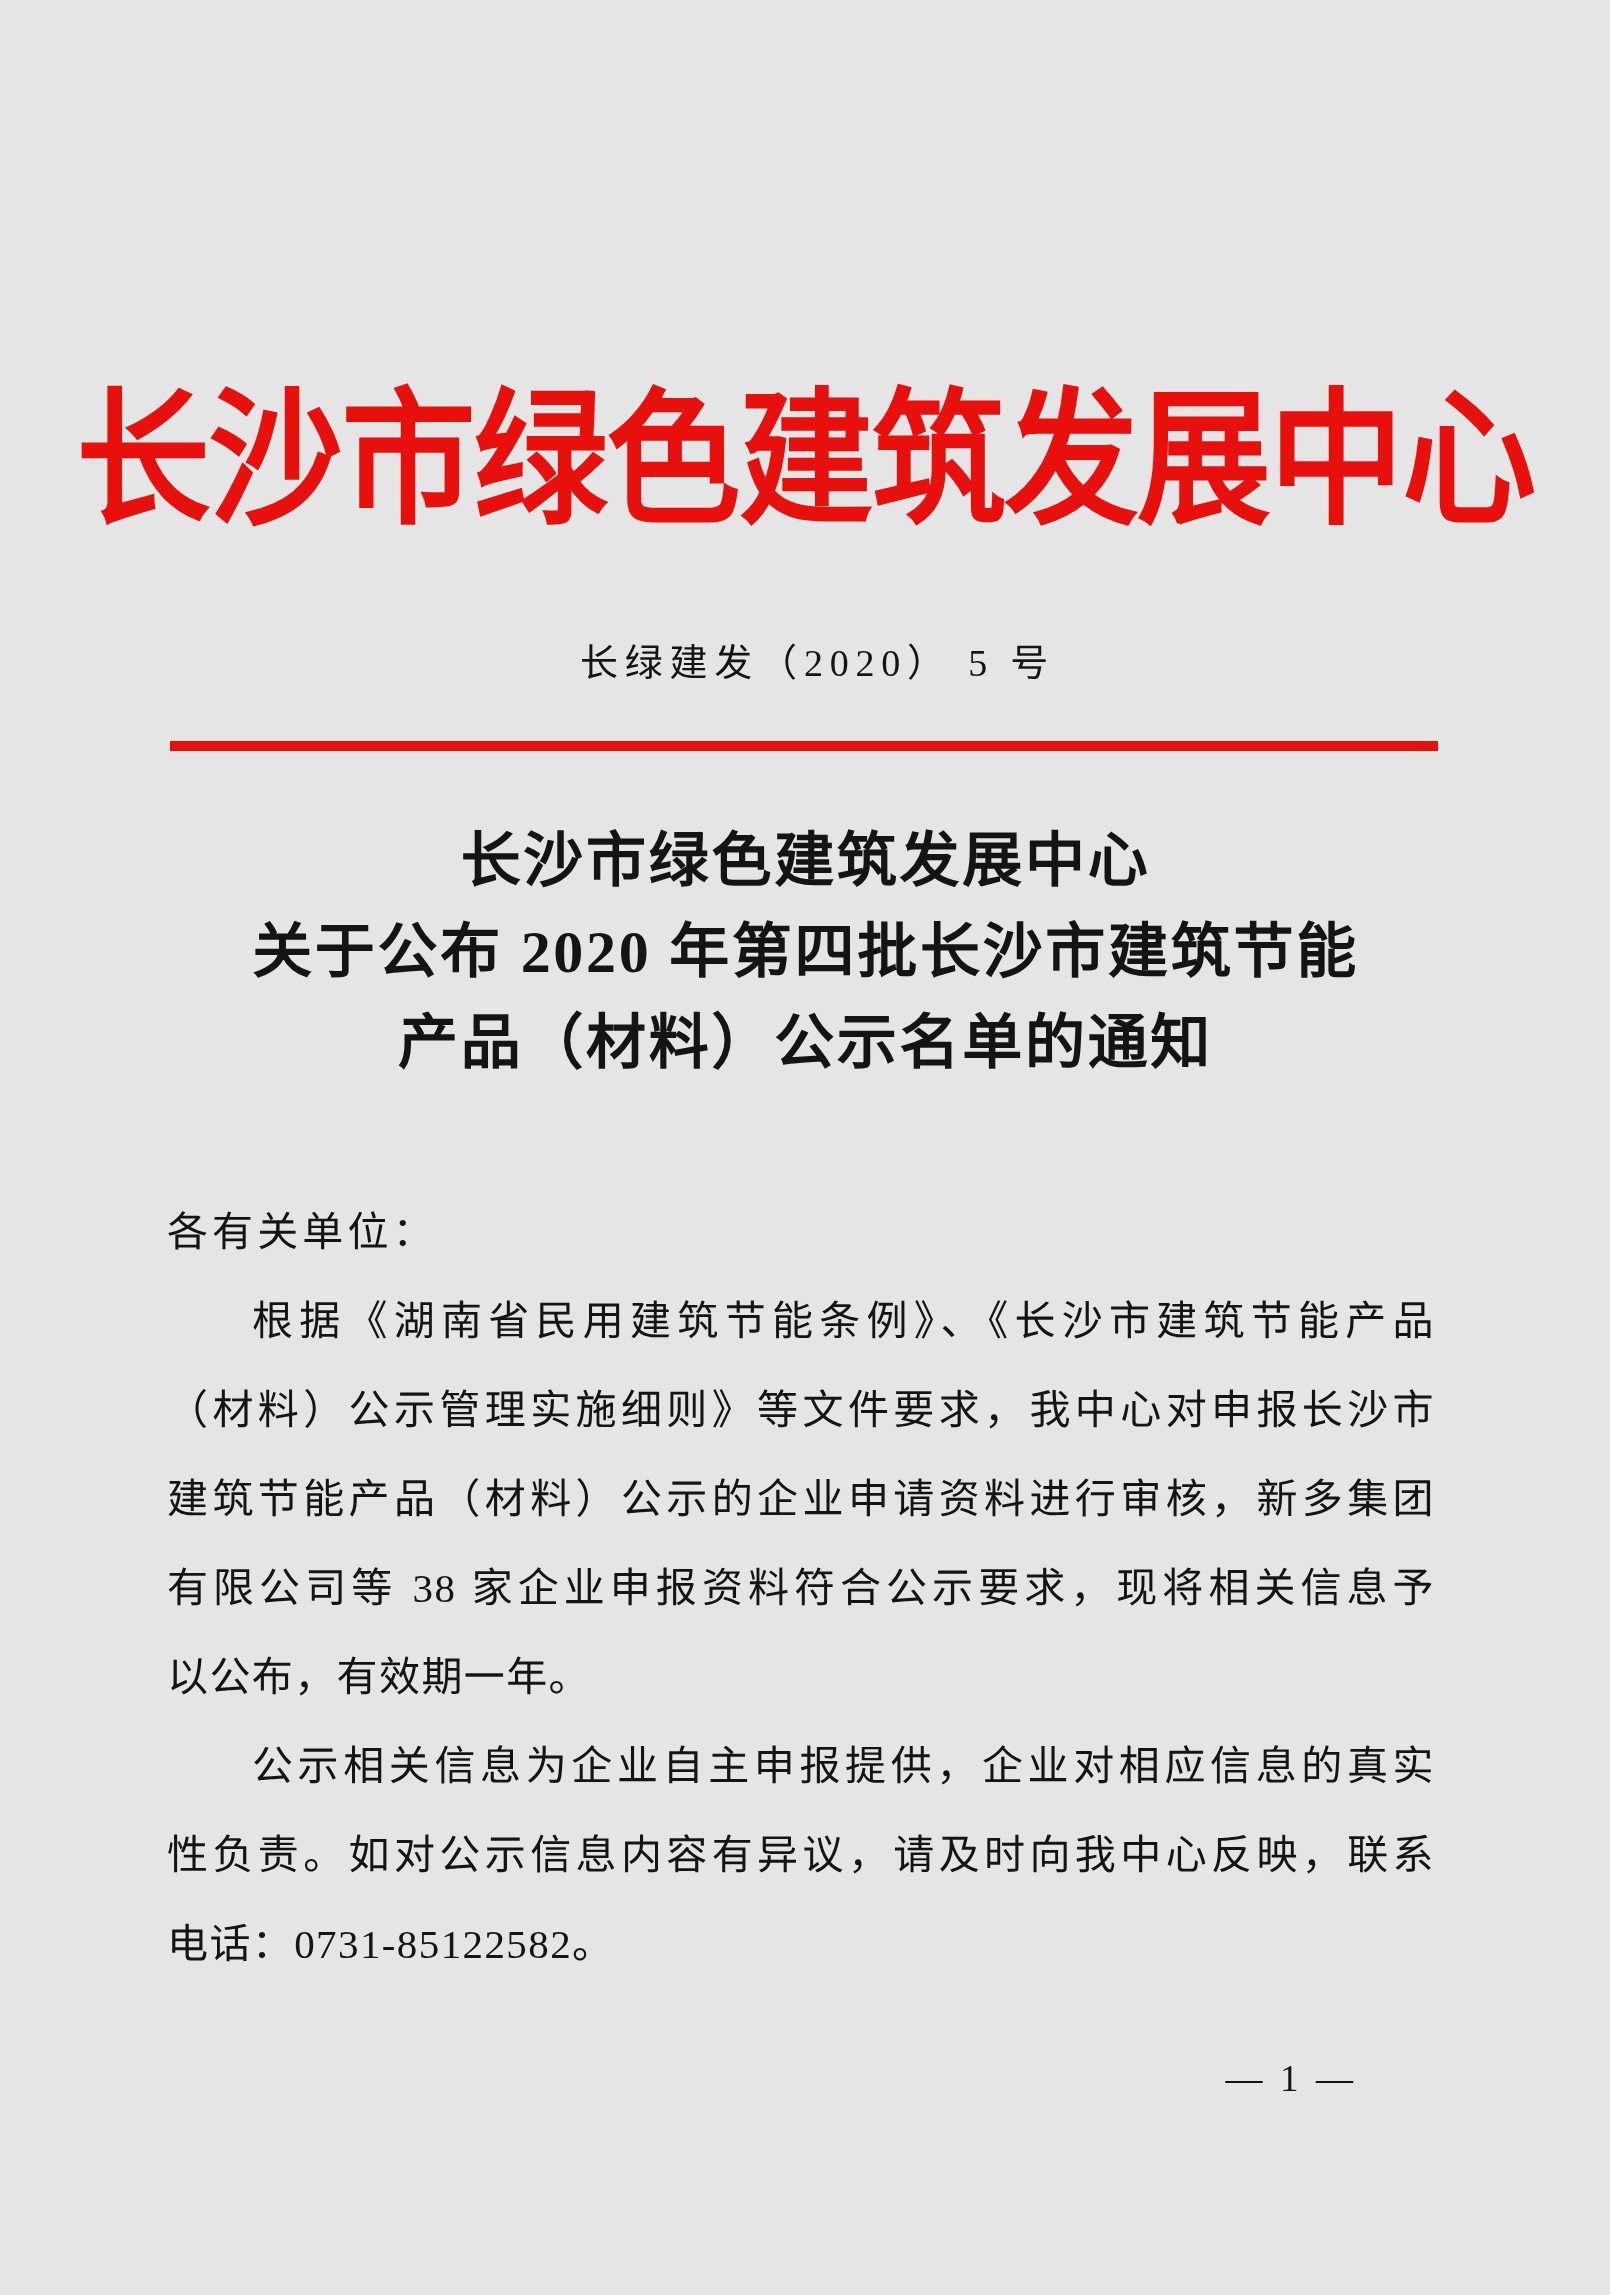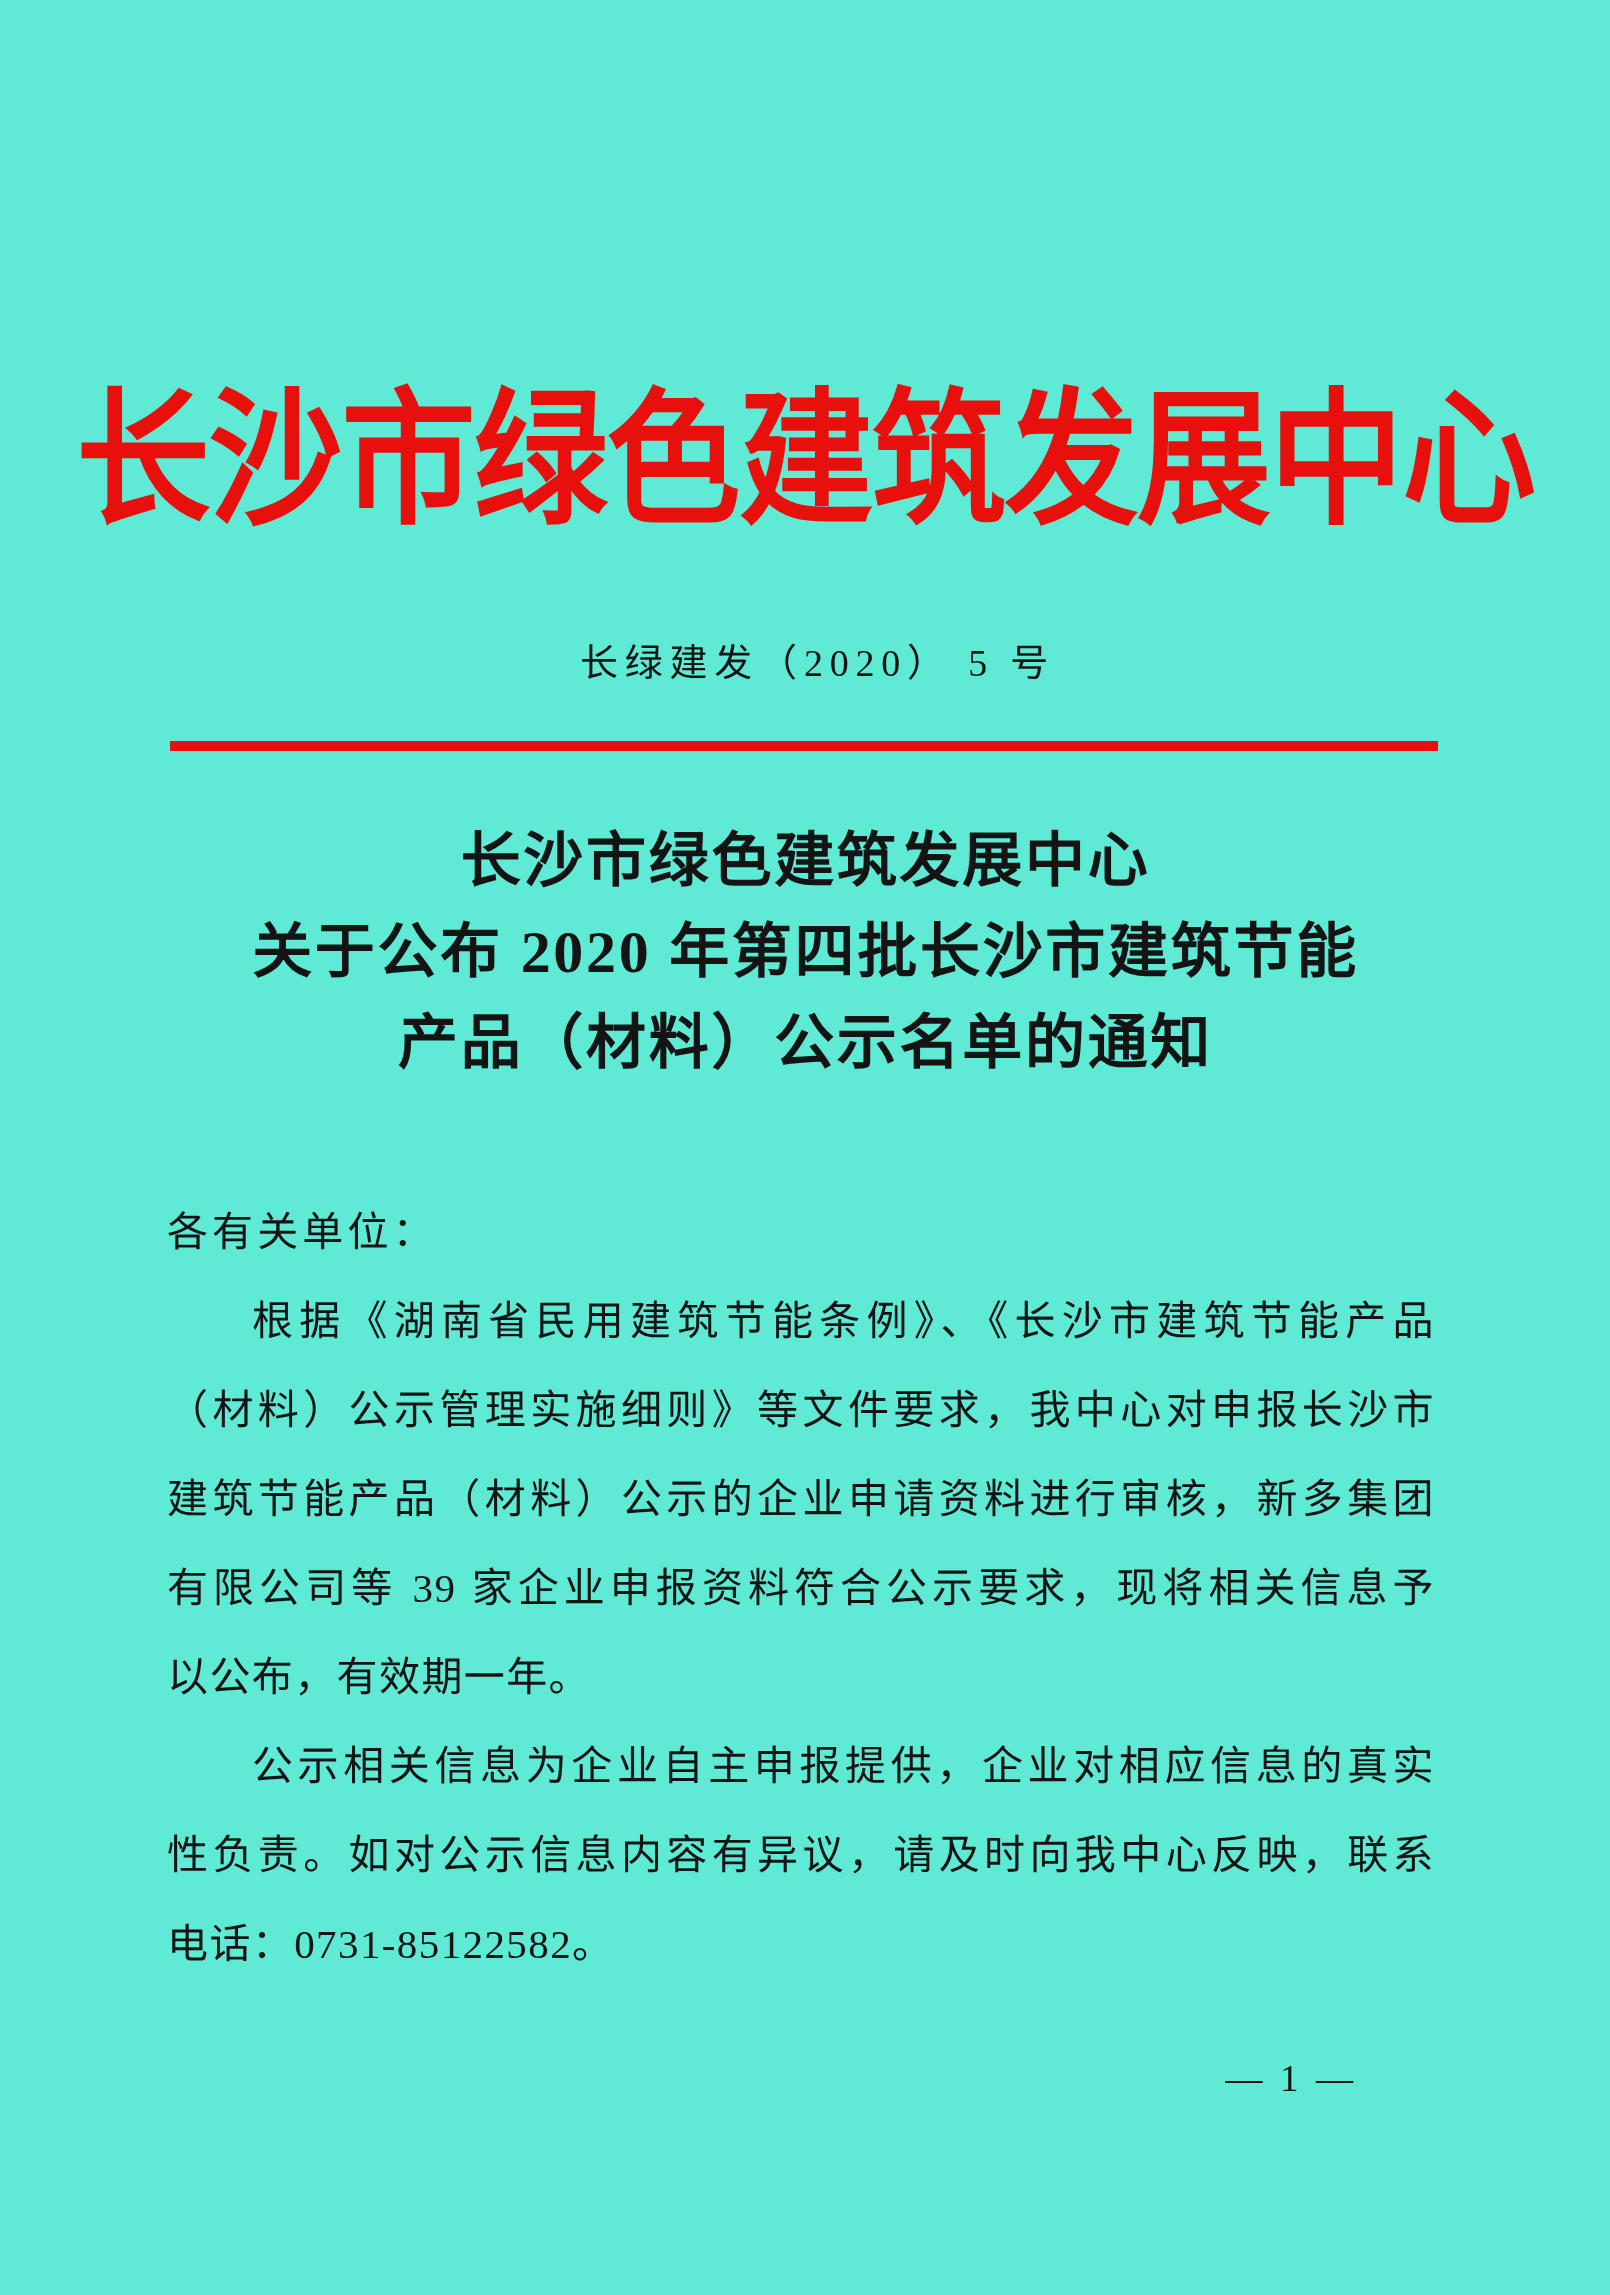--- a/index.html
+++ b/index.html
@@ -3,21 +3,21 @@
 <meta charset="utf-8">
 <style>
   :root { --accent-red: #e8100c; --ink: #141414; }
   * { box-sizing: border-box; }
   html, body { margin: 0; padding: 0; background: #ffffff; }
   .page {
     position: relative;
     width: 1611px;
     height: 2295px;
     margin: 0 auto;
-    background: #5eead4;
+    background: #e5e5e5;
     color: var(--ink);
     font-family: "Liberation Serif", "DejaVu Serif", serif;
     overflow: hidden;
   }
   .letterhead {
     position: absolute;
     top: 368px;
     left: 0;
     width: 100%;
     margin: 0;
@@ -114,21 +114,21 @@
     <div class="title-line">产品（材料）公示名单的通知</div>
   </div>
 
   <div class="body-text">
     <p class="salutation">各有关单位：</p>
 
     <div class="para">
       <div class="line first-line">根据《湖南省民用建筑节能条例》、《长沙市建筑节能产品</div>
       <div class="line">（材料）公示管理实施细则》等文件要求，我中心对申报长沙市</div>
       <div class="line">建筑节能产品（材料）公示的企业申请资料进行审核，新多集团</div>
-      <div class="line">有限公司等 39 家企业申报资料符合公示要求，现将相关信息予</div>
+      <div class="line">有限公司等 38 家企业申报资料符合公示要求，现将相关信息予</div>
       <div class="line last-line">以公布，有效期一年。</div>
     </div>
 
     <div class="para">
       <div class="line first-line">公示相关信息为企业自主申报提供，企业对相应信息的真实</div>
       <div class="line">性负责。如对公示信息内容有异议，请及时向我中心反映，联系</div>
       <div class="line last-line">电话：0731-85122582。</div>
     </div>
   </div>
 

